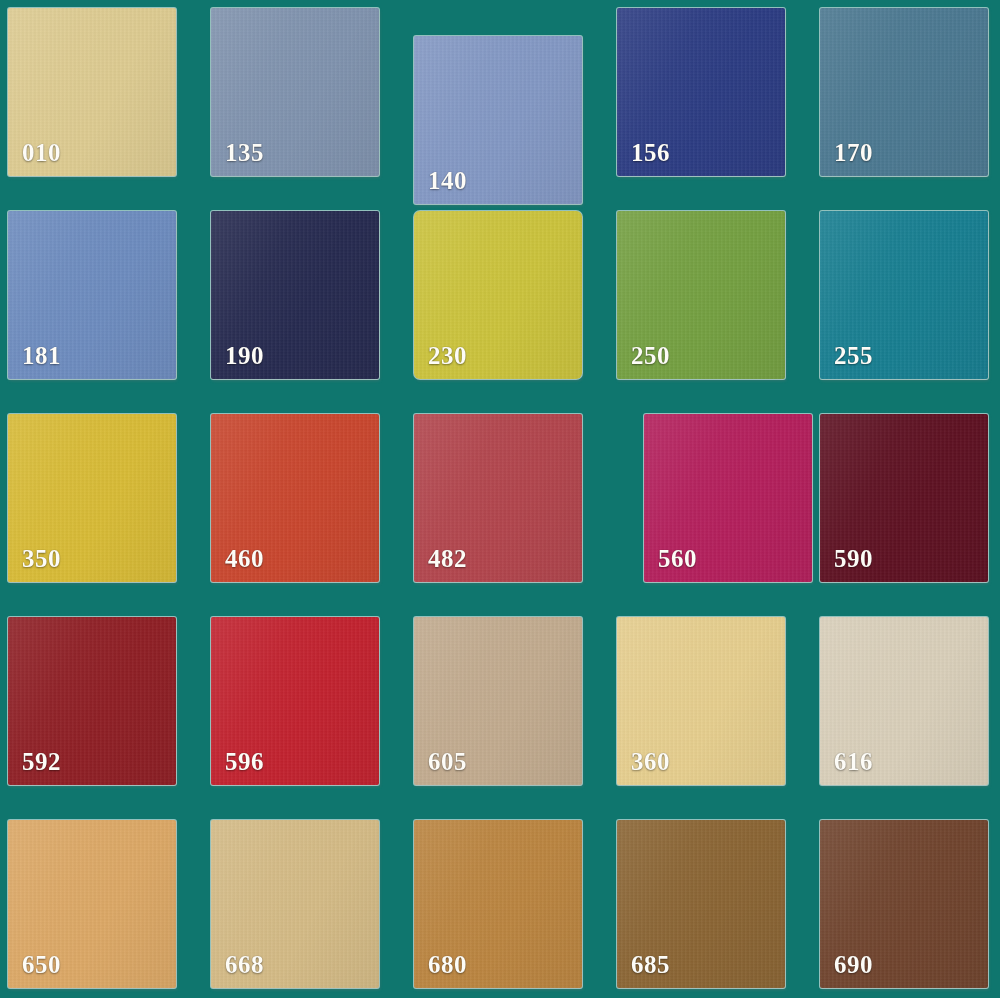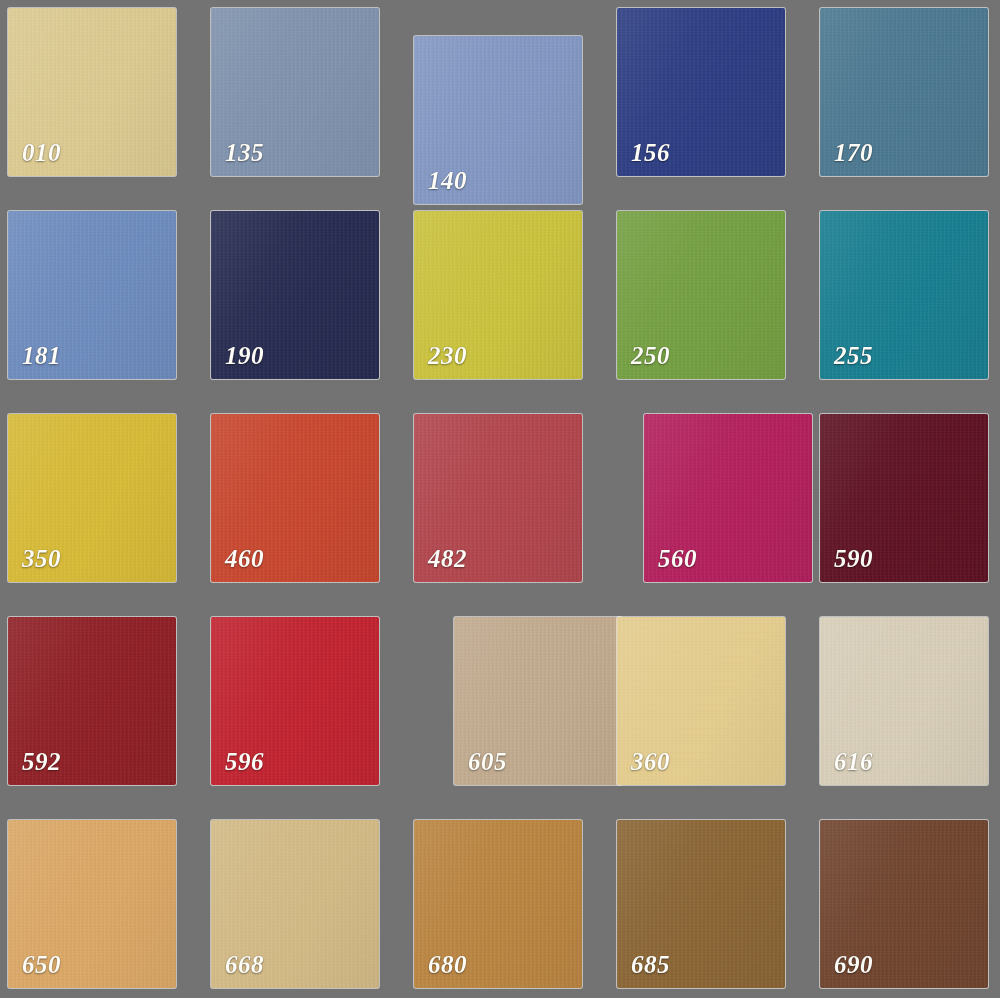--- a/index.html
+++ b/index.html
@@ -82,21 +82,21 @@
     line-height: 1;
     letter-spacing: 0.5px;
     text-shadow: 0 1px 2px rgba(0,0,0,0.40),
                  0 0 1px rgba(0,0,0,0.30);
     white-space: nowrap;
   }
 </style>
 </head>
 <body>
 
-<div id="swatch-grid" style="background: #737373; font-style: italic;">
+<div id="swatch-grid" style="background: #0f766e;">
     <div class="swatch" style="background-color: rgb(221, 203, 145);">
       <span class="swatch-label">010</span>
     </div>
     <div class="swatch" style="background-color: rgb(128, 147, 174);">
       <span class="swatch-label">135</span>
     </div>
     <div class="swatch" style="background-color: rgb(131, 152, 196); margin-top: 28px;">
       <span class="swatch-label">140</span>
     </div>
     <div class="swatch" style="background-color: rgb(44, 60, 131);">
@@ -104,21 +104,21 @@
     </div>
     <div class="swatch" style="background-color: rgb(75, 120, 145);">
       <span class="swatch-label">170</span>
     </div>
     <div class="swatch" style="background-color: rgb(109, 140, 191); text-align: center;">
       <span class="swatch-label">181</span>
     </div>
     <div class="swatch" style="background-color: rgb(38, 42, 80);">
       <span class="swatch-label">190</span>
     </div>
-    <div class="swatch" style="background-color: rgb(203, 195, 60);">
+    <div class="swatch" style="background-color: rgb(203, 195, 60); border-radius: 6px;">
       <span class="swatch-label">230</span>
     </div>
     <div class="swatch" style="background-color: rgb(116, 160, 65);">
       <span class="swatch-label">250</span>
     </div>
     <div class="swatch" style="background-color: rgb(23, 126, 145);">
       <span class="swatch-label">255</span>
     </div>
     <div class="swatch" style="background-color: rgb(216, 187, 54);">
       <span class="swatch-label">350</span>
@@ -134,21 +134,21 @@
     </div>
     <div class="swatch" style="background-color: rgb(94, 17, 34);">
       <span class="swatch-label">590</span>
     </div>
     <div class="swatch" style="background-color: rgb(143, 31, 37);">
       <span class="swatch-label">592</span>
     </div>
     <div class="swatch" style="background-color: rgb(194, 34, 47);">
       <span class="swatch-label">596</span>
     </div>
-    <div class="swatch" style="background-color: rgb(194, 171, 143); margin-left: 40px;">
+    <div class="swatch" style="background-color: rgb(194, 171, 143);">
       <span class="swatch-label">605</span>
     </div>
     <div class="swatch" style="background-color: rgb(230, 206, 142);">
       <span class="swatch-label">360</span>
     </div>
     <div class="swatch" style="background-color: rgb(217, 207, 186);">
       <span class="swatch-label">616</span>
     </div>
     <div class="swatch" style="background-color: rgb(220, 168, 102);">
       <span class="swatch-label">650</span>

